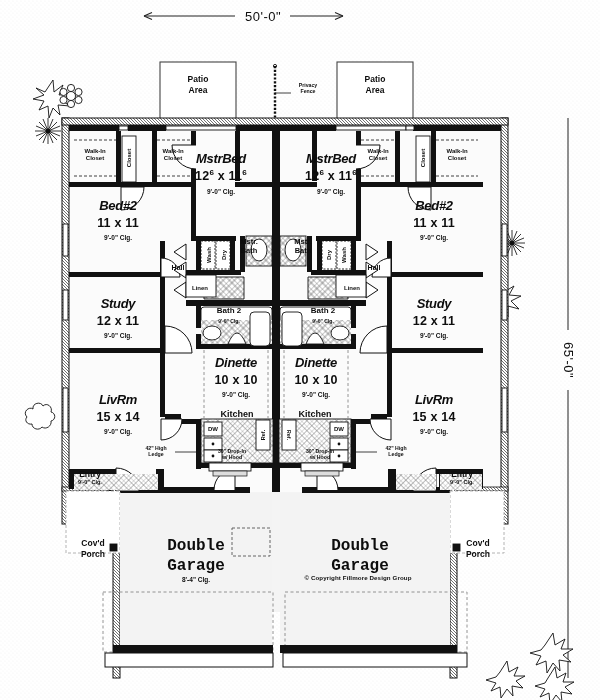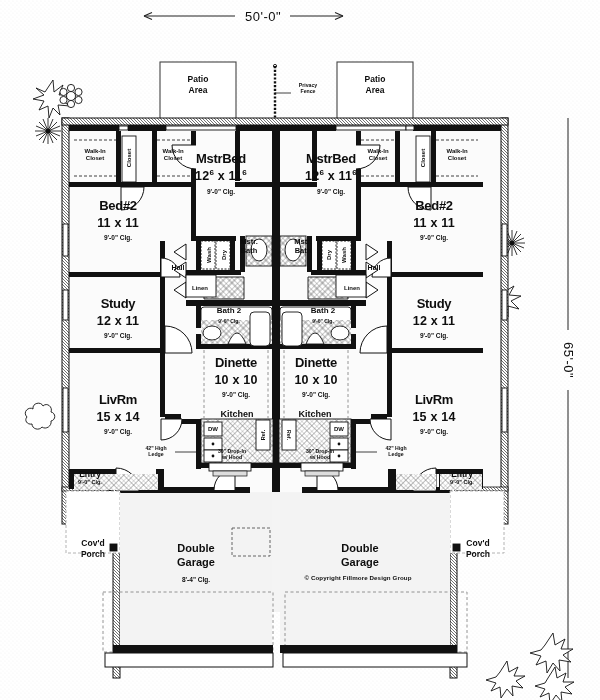--- a/index.html
+++ b/index.html
@@ -9,34 +9,34 @@
     color:#111;
   }
   #plan{position:absolute;left:0;top:0;width:600px;height:700px;}
   .lbl{
     position:absolute;text-align:center;line-height:1.0;
     color:#0d0d0d;white-space:nowrap;
     transform:translate(-50%,-50%);
     font-family:"Liberation Sans",sans-serif;
     pointer-events:none;
   }
-  .rm-name{font-size:13px;font-weight:700;letter-spacing:-0.3px;}
+  .rm-name{font-size:13px;font-weight:700;letter-spacing:-0.3px;font-style:italic;}
   .rm-dim{font-size:12.5px;font-weight:700;letter-spacing:0.2px;}
   .rm-clg{font-size:6.5px;font-weight:700;letter-spacing:0px;}
   .sm{font-size:6px;font-weight:700;line-height:1.15;white-space:normal;width:26px;}
   .sm2{font-size:6px;font-weight:700;line-height:1.15;}
   .tiny{font-size:5.2px;font-weight:700;line-height:1.15;}
   .vert{writing-mode:vertical-rl;transform:translate(-50%,-50%) rotate(180deg);}
   .vert2{writing-mode:vertical-rl;transform:translate(-50%,-50%);}
   .patio{font-size:8.5px;font-weight:700;line-height:1.3;}
   .dimtxt{font-size:13px;letter-spacing:0.5px;font-weight:400;}
   .dimtxt-v{font-size:13px;letter-spacing:0.5px;font-weight:400;
     writing-mode:vertical-rl;transform:translate(-50%,-50%);}
   .copy{font-size:6.2px;font-weight:700;letter-spacing:0.1px;}
-  .gar-name{font-size:11px;font-weight:700;line-height:1.25;}
+  .gar-name{font-size:16px;font-weight:700;line-height:1.25;font-family:Liberation Mono, monospace;}
 </style>
 </head>
 <body>
 
 <svg id="plan" viewBox="0 0 600 700">
   <defs>
     <pattern id="stipple" width="4" height="4" patternUnits="userSpaceOnUse">
       <rect width="4" height="4" fill="#ffffff"></rect>
       <circle cx="1" cy="1" r="0.35" fill="#cfcfcf"></circle>
       <circle cx="3" cy="3" r="0.3" fill="#dcdcdc"></circle>

